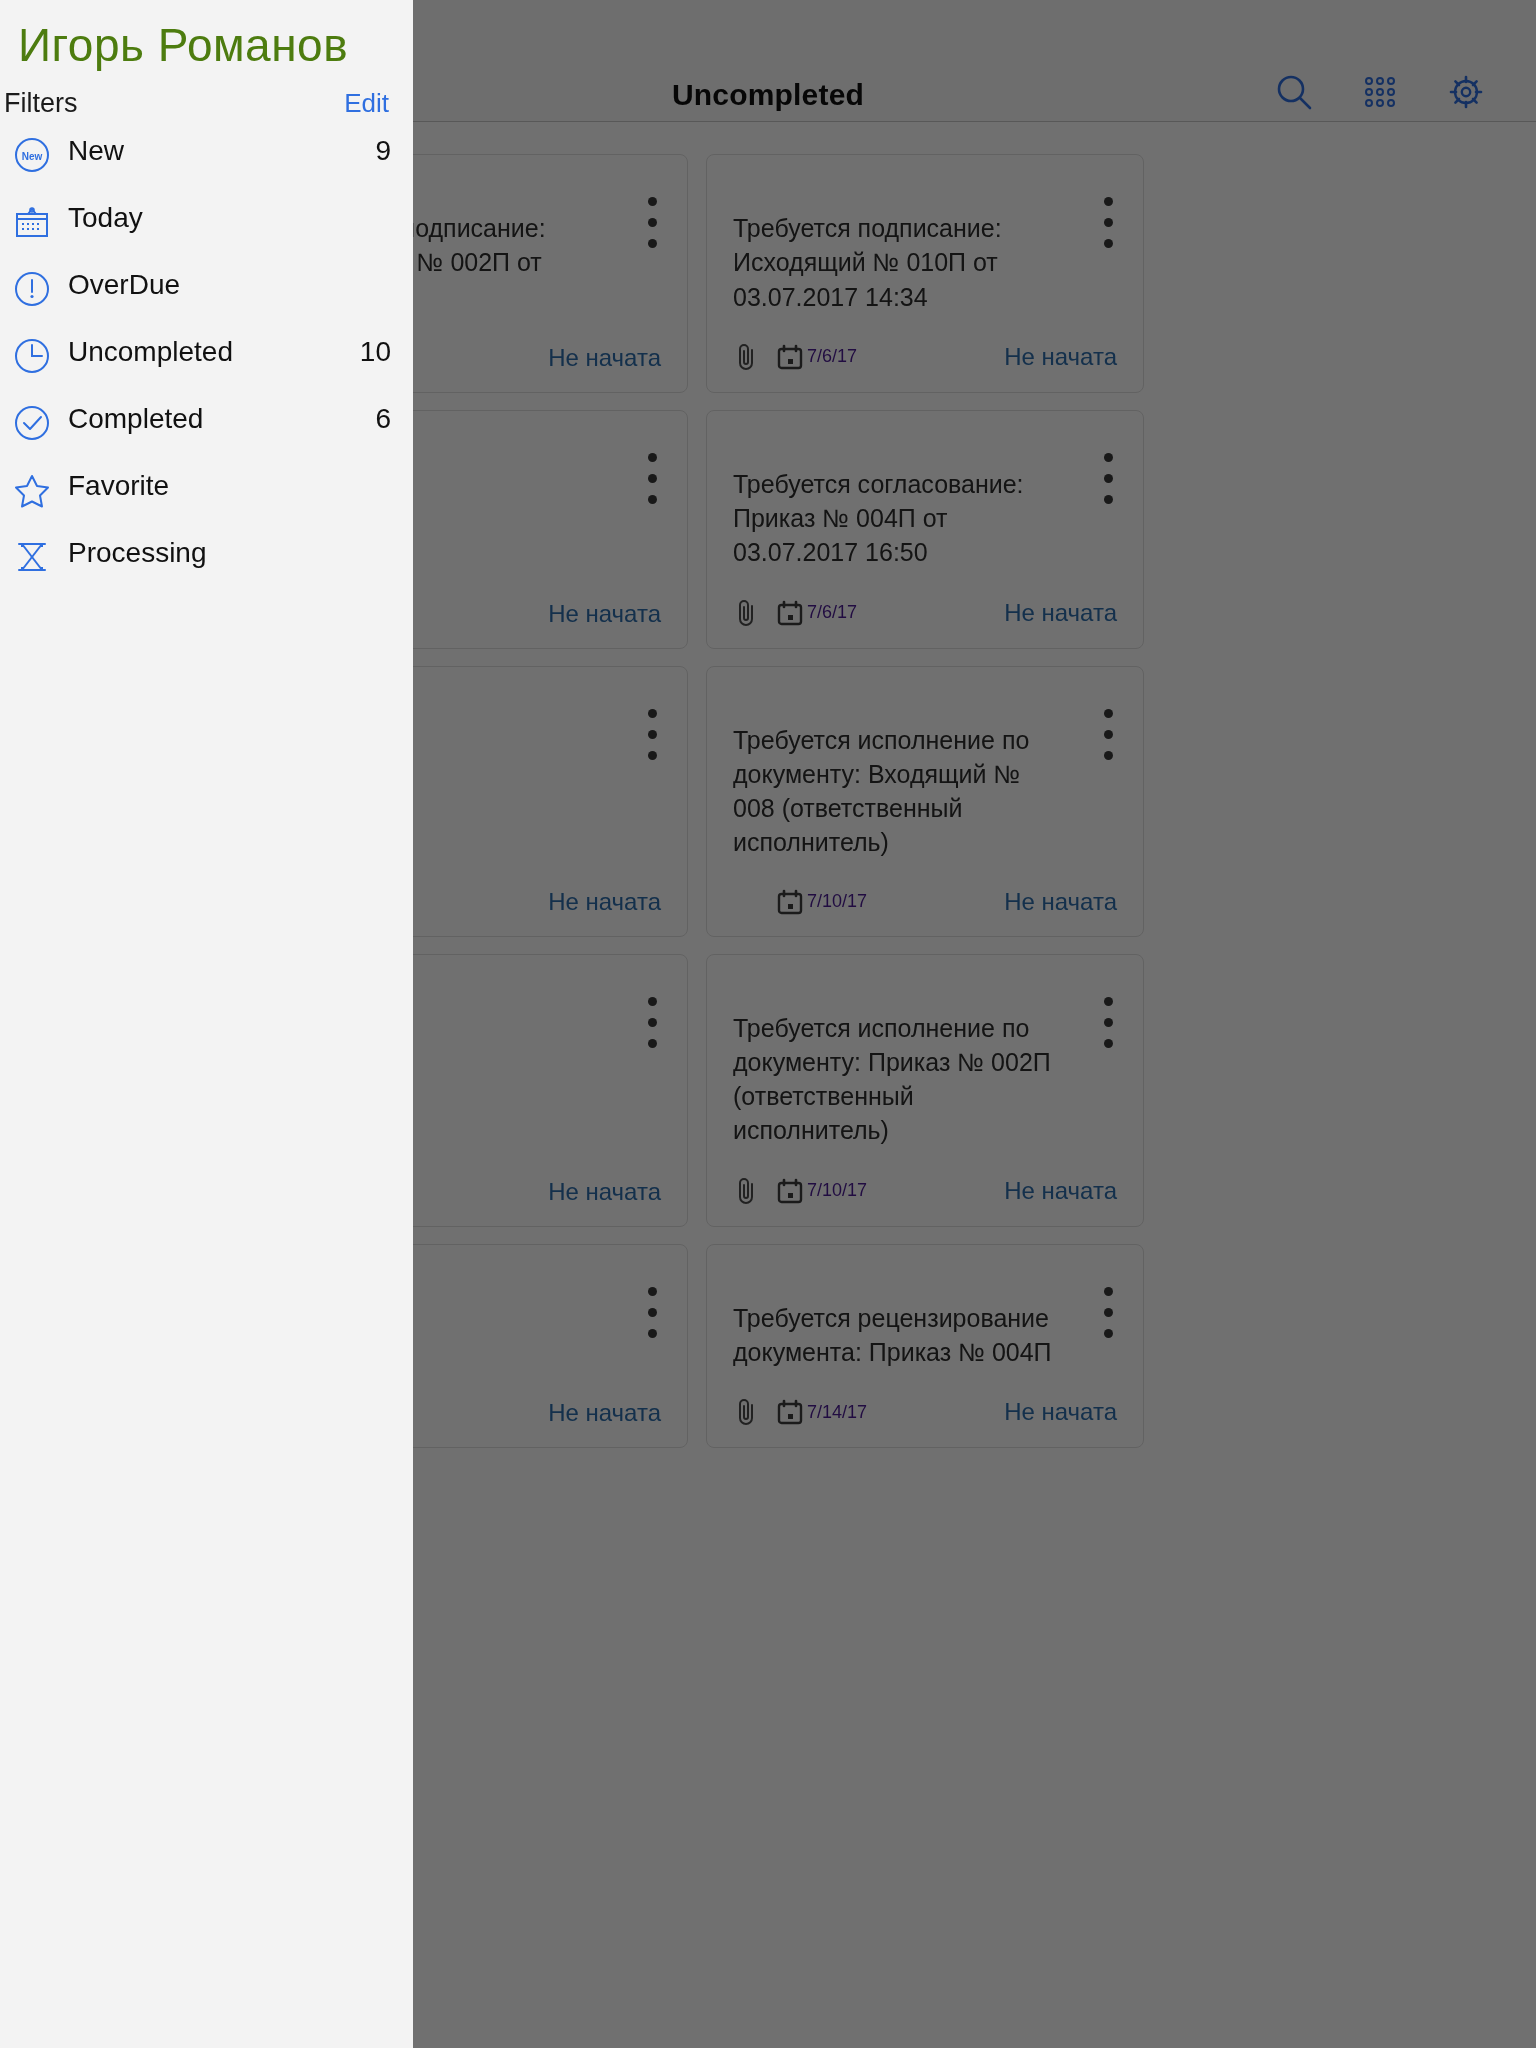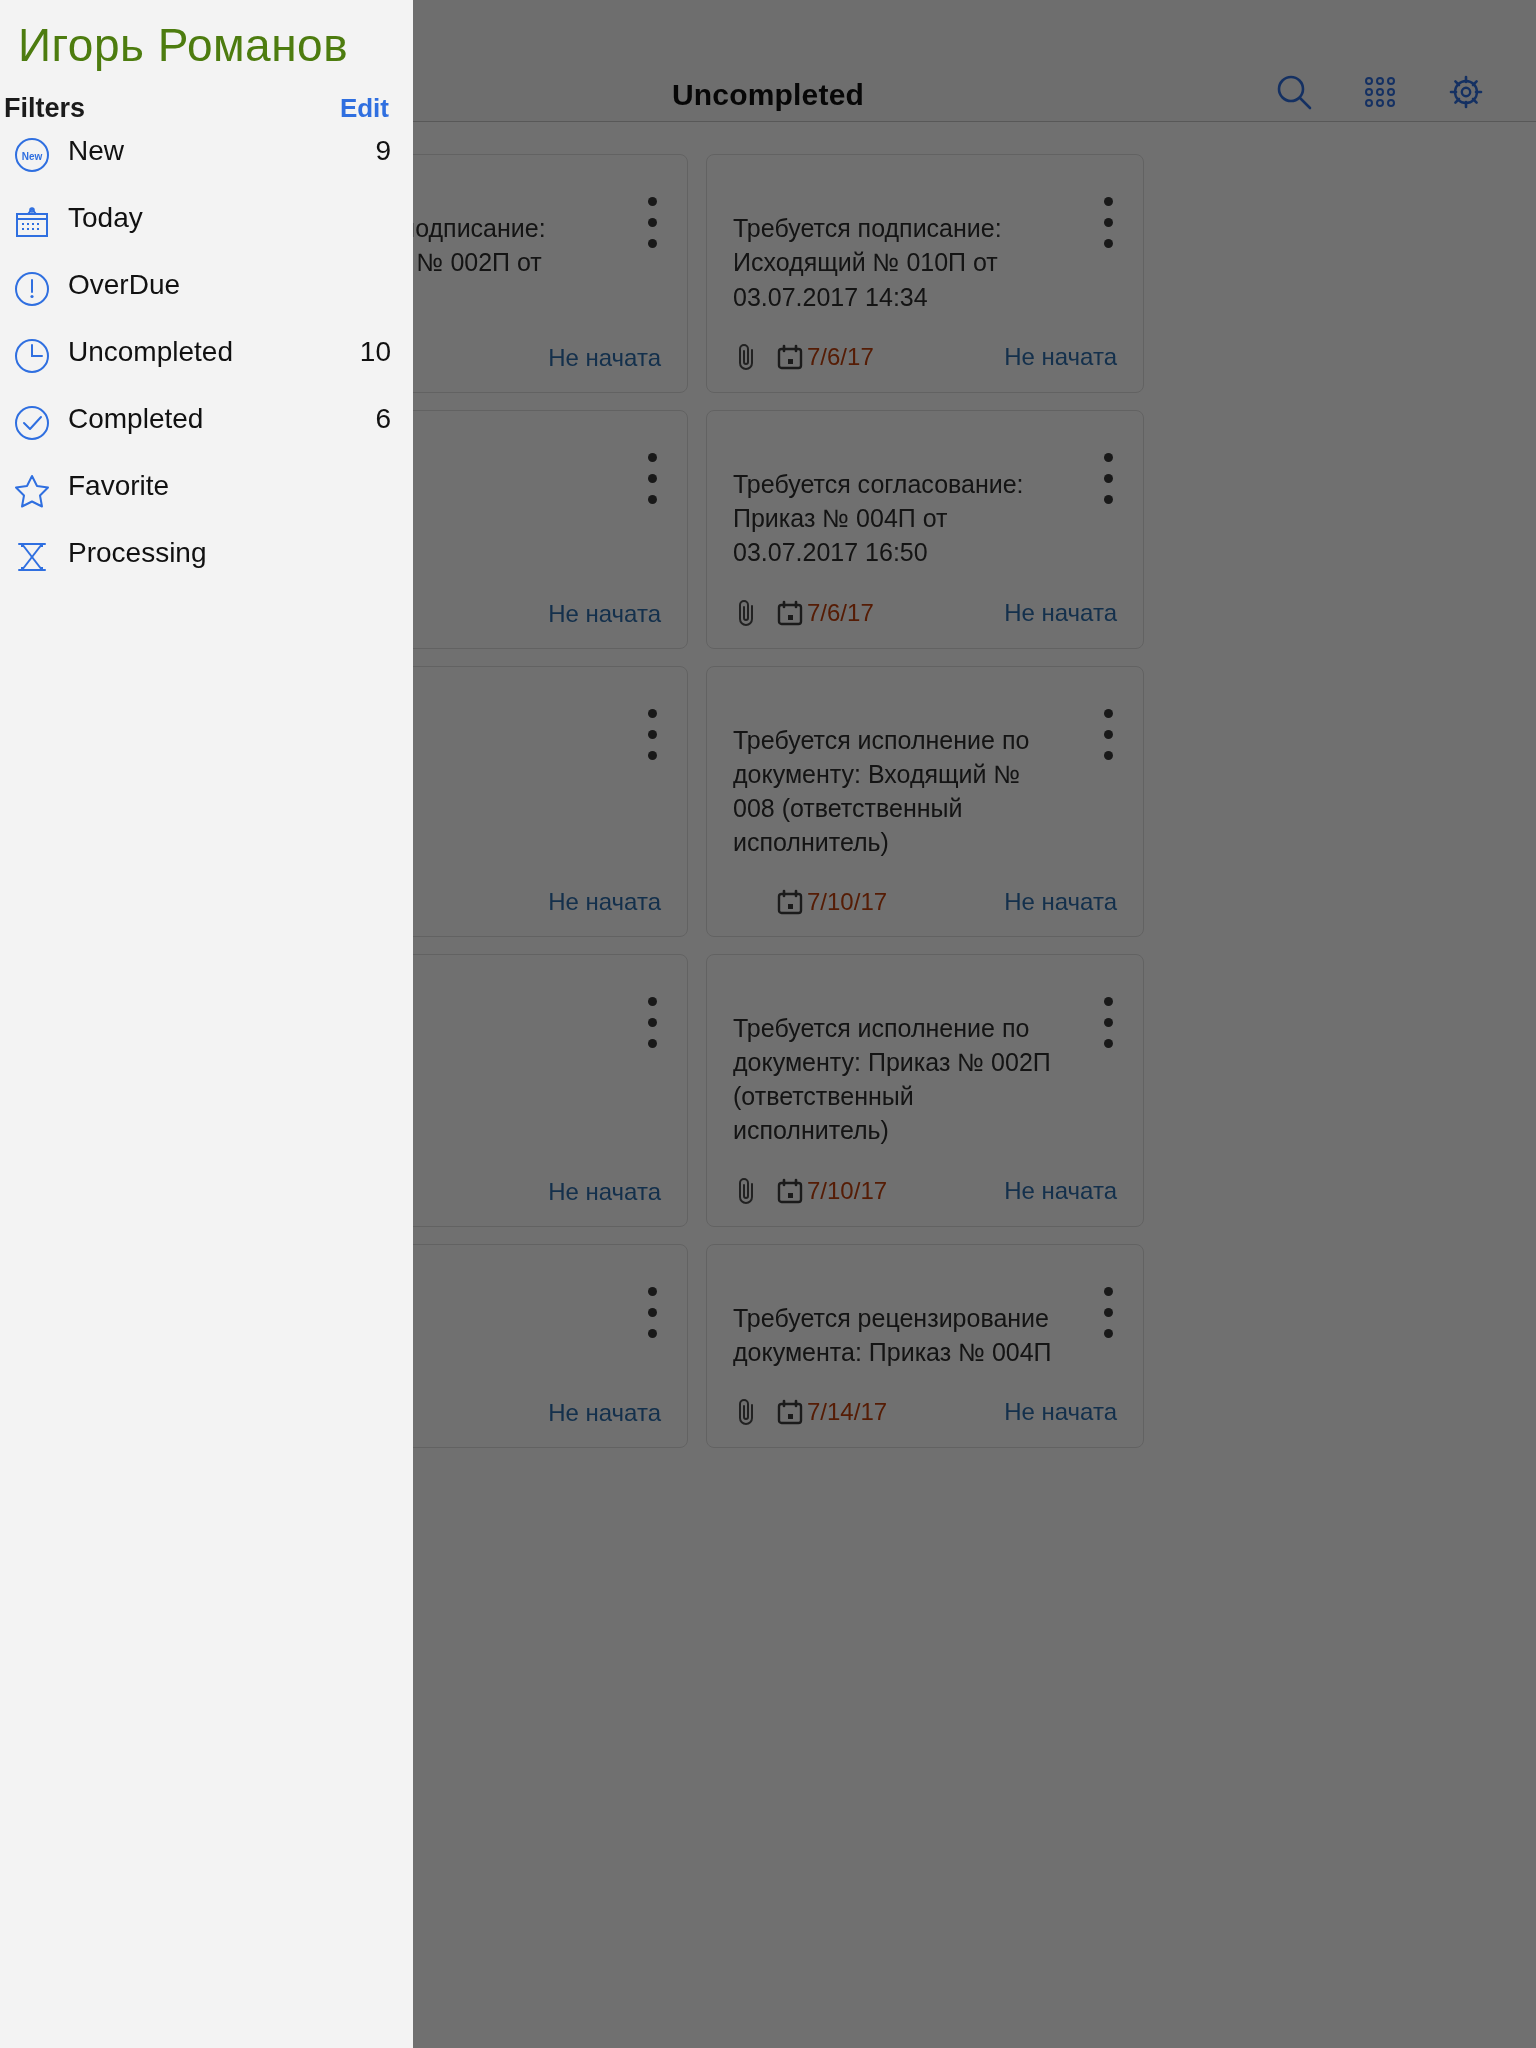--- a/index.html
+++ b/index.html
@@ -64,21 +64,21 @@
   }
   .kebab-dot { width: 9px; height: 9px; border-radius: 50%; background: #3a3a3a; }
   .card-footer {
     margin-top: auto; display: flex; align-items: center;
     padding-top: 28px;
   }
   .foot-left { display: flex; align-items: center; gap: 18px; }
   .clip-ico { width: 26px; height: 30px; display:inline-block; }
   .cal-wrap { display: flex; align-items: center; gap: 4px; }
   .cal-ico { width: 26px; height: 26px; display:inline-block; }
-  .cal-date { font-size: 24px; color: #c2410c; }
+  .cal-date { font-size: 18px; color: #4c1d95; }
   .foot-status {
     margin-left: auto; font-size: 24px; color: #2f6fad; text-align: center;
   }
 
   
   .dim {
     position: absolute; left: 0; top: 0; width: 1536px; height: 2048px;
     background: rgba(0,0,0,0.56);
     pointer-events: none;
   }
@@ -89,21 +89,21 @@
     background: #f3f3f3;
     z-index: 5;
   }
   .sb-user {
     position: absolute; left: 18px; top: 18px;
     font-size: 46px; font-weight: 300; color: #4d7c0f;
     letter-spacing: .5px; white-space: nowrap;
   }
   .sb-filters-row {
     position: absolute; left: 4px; top: 88px; width: 405px; height: 36px;
-    display: flex; align-items: flex-end; font-weight: bold;
+    display: flex; align-items: flex-start;
   }
   .sb-filters-label { font-size: 27px; color: #1b1b1b; }
   .sb-edit { margin-left: auto; margin-right: 20px; font-size: 26px; color: #2f6fe0; }
 
   .sb-list { position: absolute; left: 0; top: 135px; width: 413px; }
   .sb-item {
     height: 67px; display: flex; align-items: flex-start;
     padding: 0 22px 0 12px;
   }
   .sb-ico {

